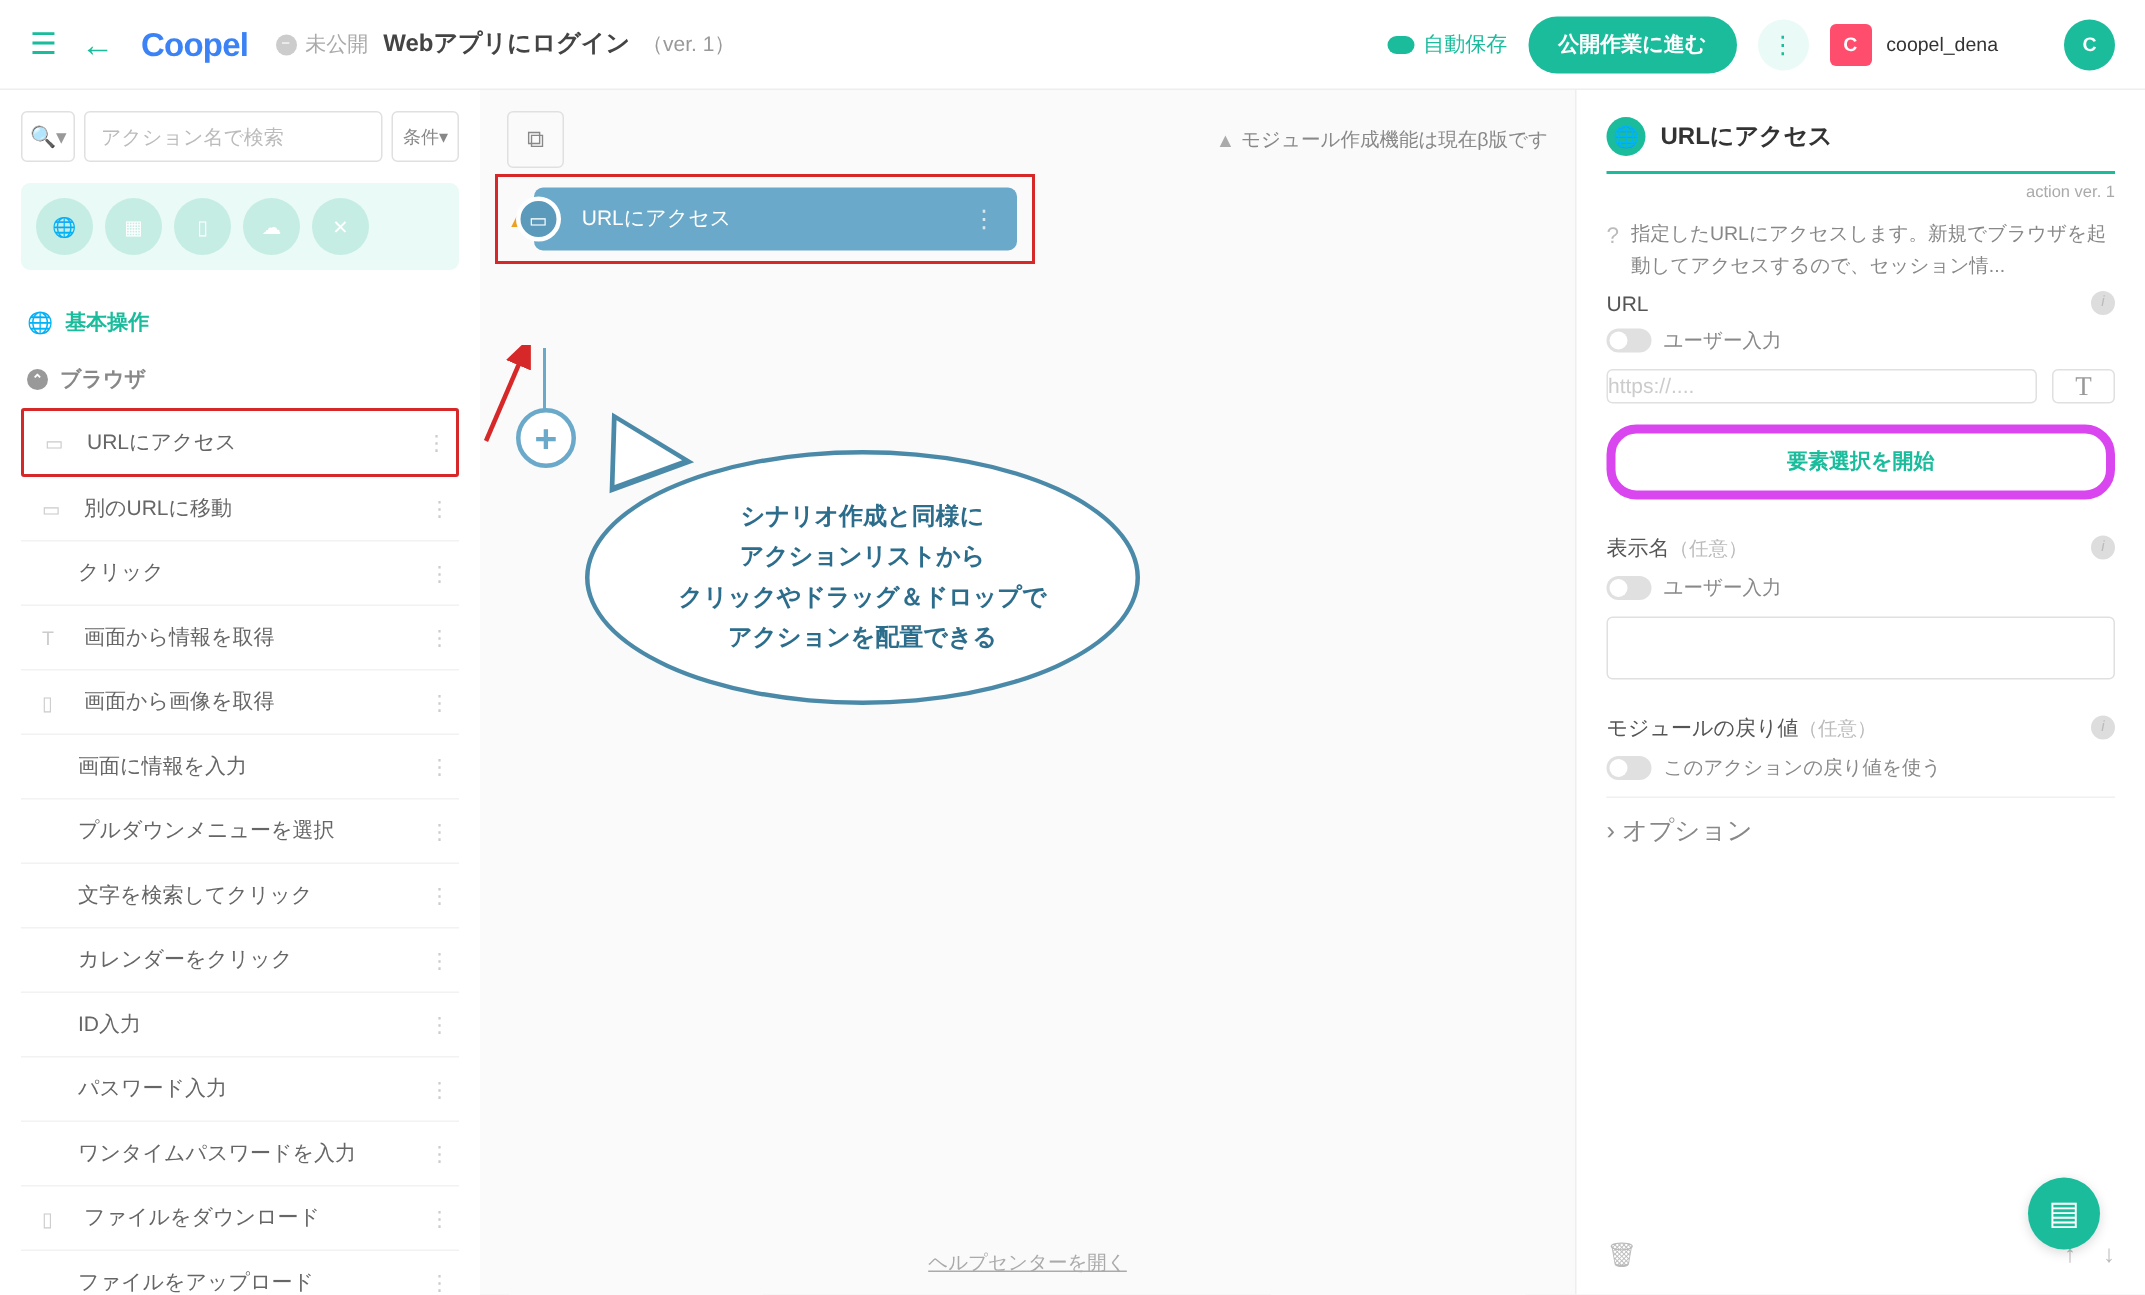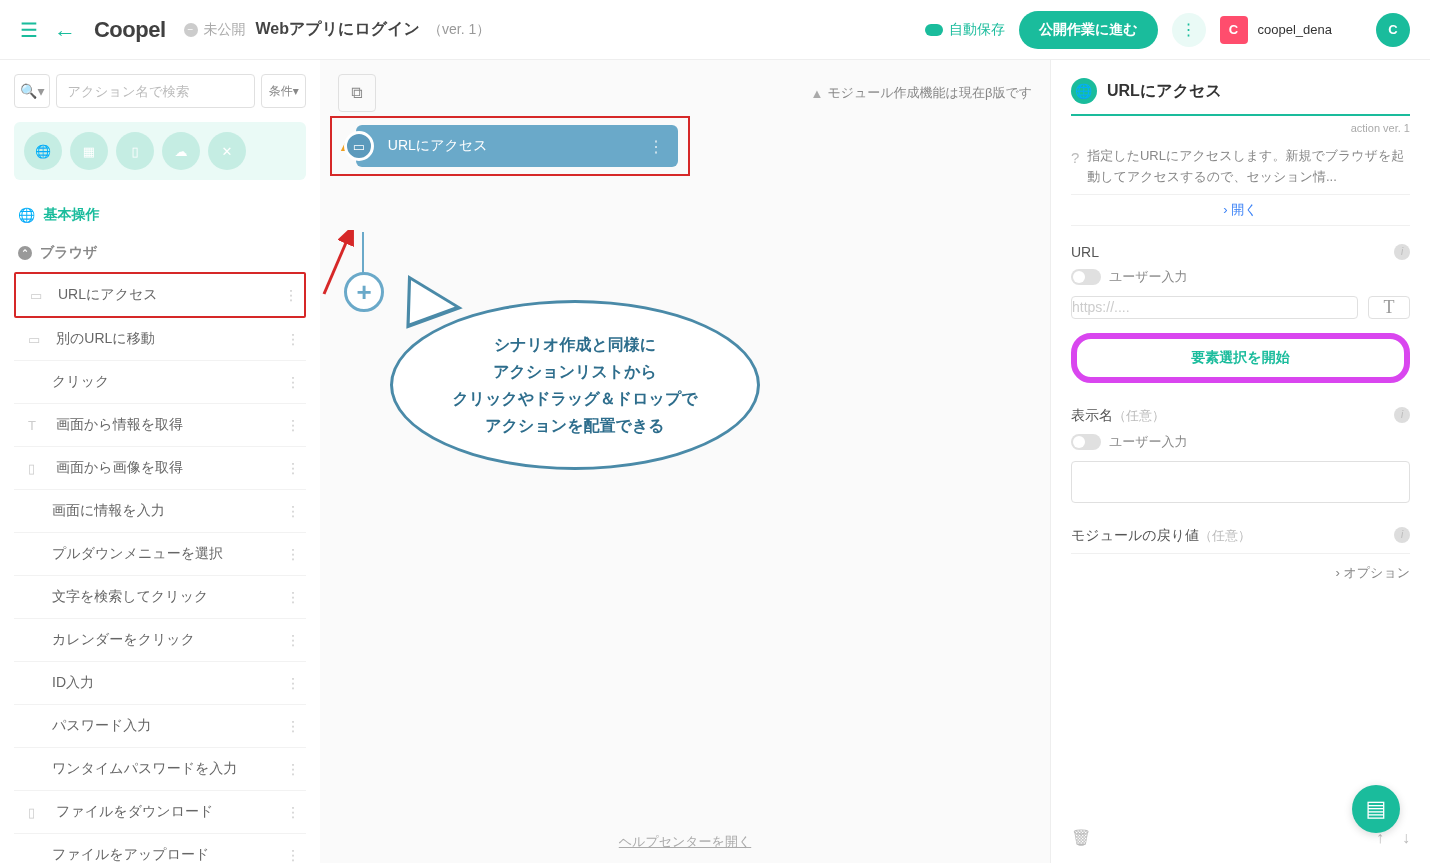--- a/index.html
+++ b/index.html
@@ -1,20 +1,20 @@
 <!DOCTYPE html>
 <html><head>
 <meta charset="utf-8">
 <style>
 * { box-sizing: border-box; margin: 0; padding: 0; }
 body { font-family: -apple-system, "Hiragino Sans", "Meiryo", sans-serif; background: #f5f5f5; font-size: 13px; color: #333; width: 1430px; height: 863px; overflow: hidden; position: relative; }
 .header { height: 60px; background: #fff; display: flex; align-items: center; padding: 0 20px; border-bottom: 1px solid #eee; }
 .hamburger { color: #1abc9c; font-size: 20px; margin-right: 16px; cursor: pointer; }
 .back-arrow { color: #1abc9c; font-size: 22px; margin-right: 18px; cursor: pointer; }
-.logo { color: #404040; font-weight: 800; font-size: 22px; margin-right: 18px; letter-spacing: -0.5px; }
+.logo { color: #3b82f6; font-weight: 800; font-size: 22px; margin-right: 18px; letter-spacing: -0.5px; }
 .status-badge { display: inline-flex; align-items: center; color: #aaa; font-size: 14px; margin-right: 10px; }
 .status-dot { width: 14px; height: 14px; border-radius: 50%; background: #ccc; display: inline-flex; align-items: center; justify-content: center; margin-right: 6px; color: #fff; font-size: 10px; }
 .page-title { font-weight: 700; font-size: 16px; color: #444; }
 .ver { color: #999; font-size: 14px; margin-left: 8px; }
 .header-right { margin-left: auto; display: flex; align-items: center; gap: 14px; }
 .autosave { color: #1abc9c; font-size: 14px; display: inline-flex; align-items: center; gap: 6px; }
 .cloud-icon { width: 18px; height: 12px; background: #1abc9c; border-radius: 8px; position: relative; }
 .publish-btn { background: #1abc9c; color: #fff; border: none; border-radius: 20px; padding: 10px 20px; font-size: 14px; font-weight: 700; cursor: pointer; }
 .kebab-btn { width: 34px; height: 34px; border-radius: 50%; background: #eafaf6; color: #1abc9c; display: inline-flex; align-items: center; justify-content: center; font-size: 16px; cursor: pointer; }
 .user-chip { display: flex; align-items: center; gap: 10px; }
@@ -75,21 +75,21 @@
 .info-ico { margin-left: auto; color: #bbb; width: 16px; height: 16px; border-radius: 50%; background: #ddd; display: inline-flex; align-items: center; justify-content: center; font-size: 10px; font-style: italic; }
 .toggle-row { display: flex; align-items: center; gap: 8px; margin-bottom: 10px; font-size: 13px; color: #888; }
 .toggle { width: 30px; height: 16px; border-radius: 10px; background: #e0e0e0; position: relative; cursor: pointer; }
 .toggle::after { content: ""; position: absolute; left: 2px; top: 2px; width: 12px; height: 12px; border-radius: 50%; background: #fff; }
 .input-row { display: flex; gap: 10px; margin-bottom: 14px; }
 .url-input { flex: 1; border: 1px solid #e0e0e0; border-radius: 4px; padding: 0; font-size: 14px; }
 .url-input::placeholder { color: #ccc; }
 .t-btn { width: 42px; border: 1px solid #e0e0e0; border-radius: 4px; display: inline-flex; align-items: center; justify-content: center; color: #999; font-size: 18px; font-family: serif; cursor: pointer; }
 .select-btn { width: 100%; border: 6px solid #d946ef; color: #1abc9c; background: #fff; border-radius: 20px; padding: 10px; font-size: 14px; font-weight: 700; cursor: pointer; margin-bottom: 24px; }
 .text-area { width: 100%; border: 1px solid #e0e0e0; border-radius: 4px; height: 42px; margin-bottom: 24px; margin-top: 8px; }
-.option-link { text-align: right; color: #888; font-size: 13px; padding: 10px 0; border-top: 1px solid #f0f0f0; cursor: pointer; }
+.option-link { text-align: left; color: #888; font-size: 17px; padding: 10px 0; border-top: 1px solid #f0f0f0; cursor: pointer; }
 .panel-footer { position: absolute; bottom: 16px; left: 20px; right: 20px; display: flex; align-items: center; gap: 20px; color: #bbb; font-size: 16px; }
 .panel-footer .trash { cursor: pointer; }
 .panel-footer .nav { margin-left: auto; display: flex; gap: 18px; }
 .fab { position: absolute; right: 30px; bottom: 30px; width: 48px; height: 48px; border-radius: 50%; background: #1abc9c; color: #fff; display: inline-flex; align-items: center; justify-content: center; font-size: 22px; cursor: pointer; box-shadow: 0 2px 8px rgba(0,0,0,.15); }
 </style>
 </head>
 <body>
 
 <div class="header">
   <span class="hamburger">☰</span>
@@ -247,21 +247,20 @@
   <div class="panel">
     <div class="panel-header">
       <span class="panel-ico">🌐</span>
       <span class="panel-title">URLにアクセス</span>
     </div>
     <div class="panel-ver">action ver. 1</div>
     <div class="panel-desc">
       <span class="q">?</span>
       <span>指定したURLにアクセスします。新規でブラウザを起動してアクセスするので、セッション情...</span>
     </div>
-    <div class="expand-link">› <span>開く</span></div>
 
     <div class="field-label">
       <span>URL</span>
       <span class="info-ico">i</span>
     </div>
     <div class="toggle-row">
       <span class="toggle"></span>
       <span>ユーザー入力</span>
     </div>
     <div class="input-row">
@@ -278,20 +277,24 @@
     <div class="toggle-row">
       <span class="toggle"></span>
       <span>ユーザー入力</span>
     </div>
     <div class="text-area"></div>
 
     <div class="field-label">
       <span>モジュールの戻り値</span>
         <span class="opt">（任意）</span>
       <span class="info-ico">i</span>
+    </div>
+    <div class="toggle-row">
+      <span class="toggle"></span>
+      <span>このアクションの戻り値を使う</span>
     </div>
 
     <div class="option-link">› <span>オプション</span></div>
 
     <div class="panel-footer">
       <span class="trash">🗑</span>
       <span class="nav">
         <span>↑</span>
         <span>↓</span>
       </span>

